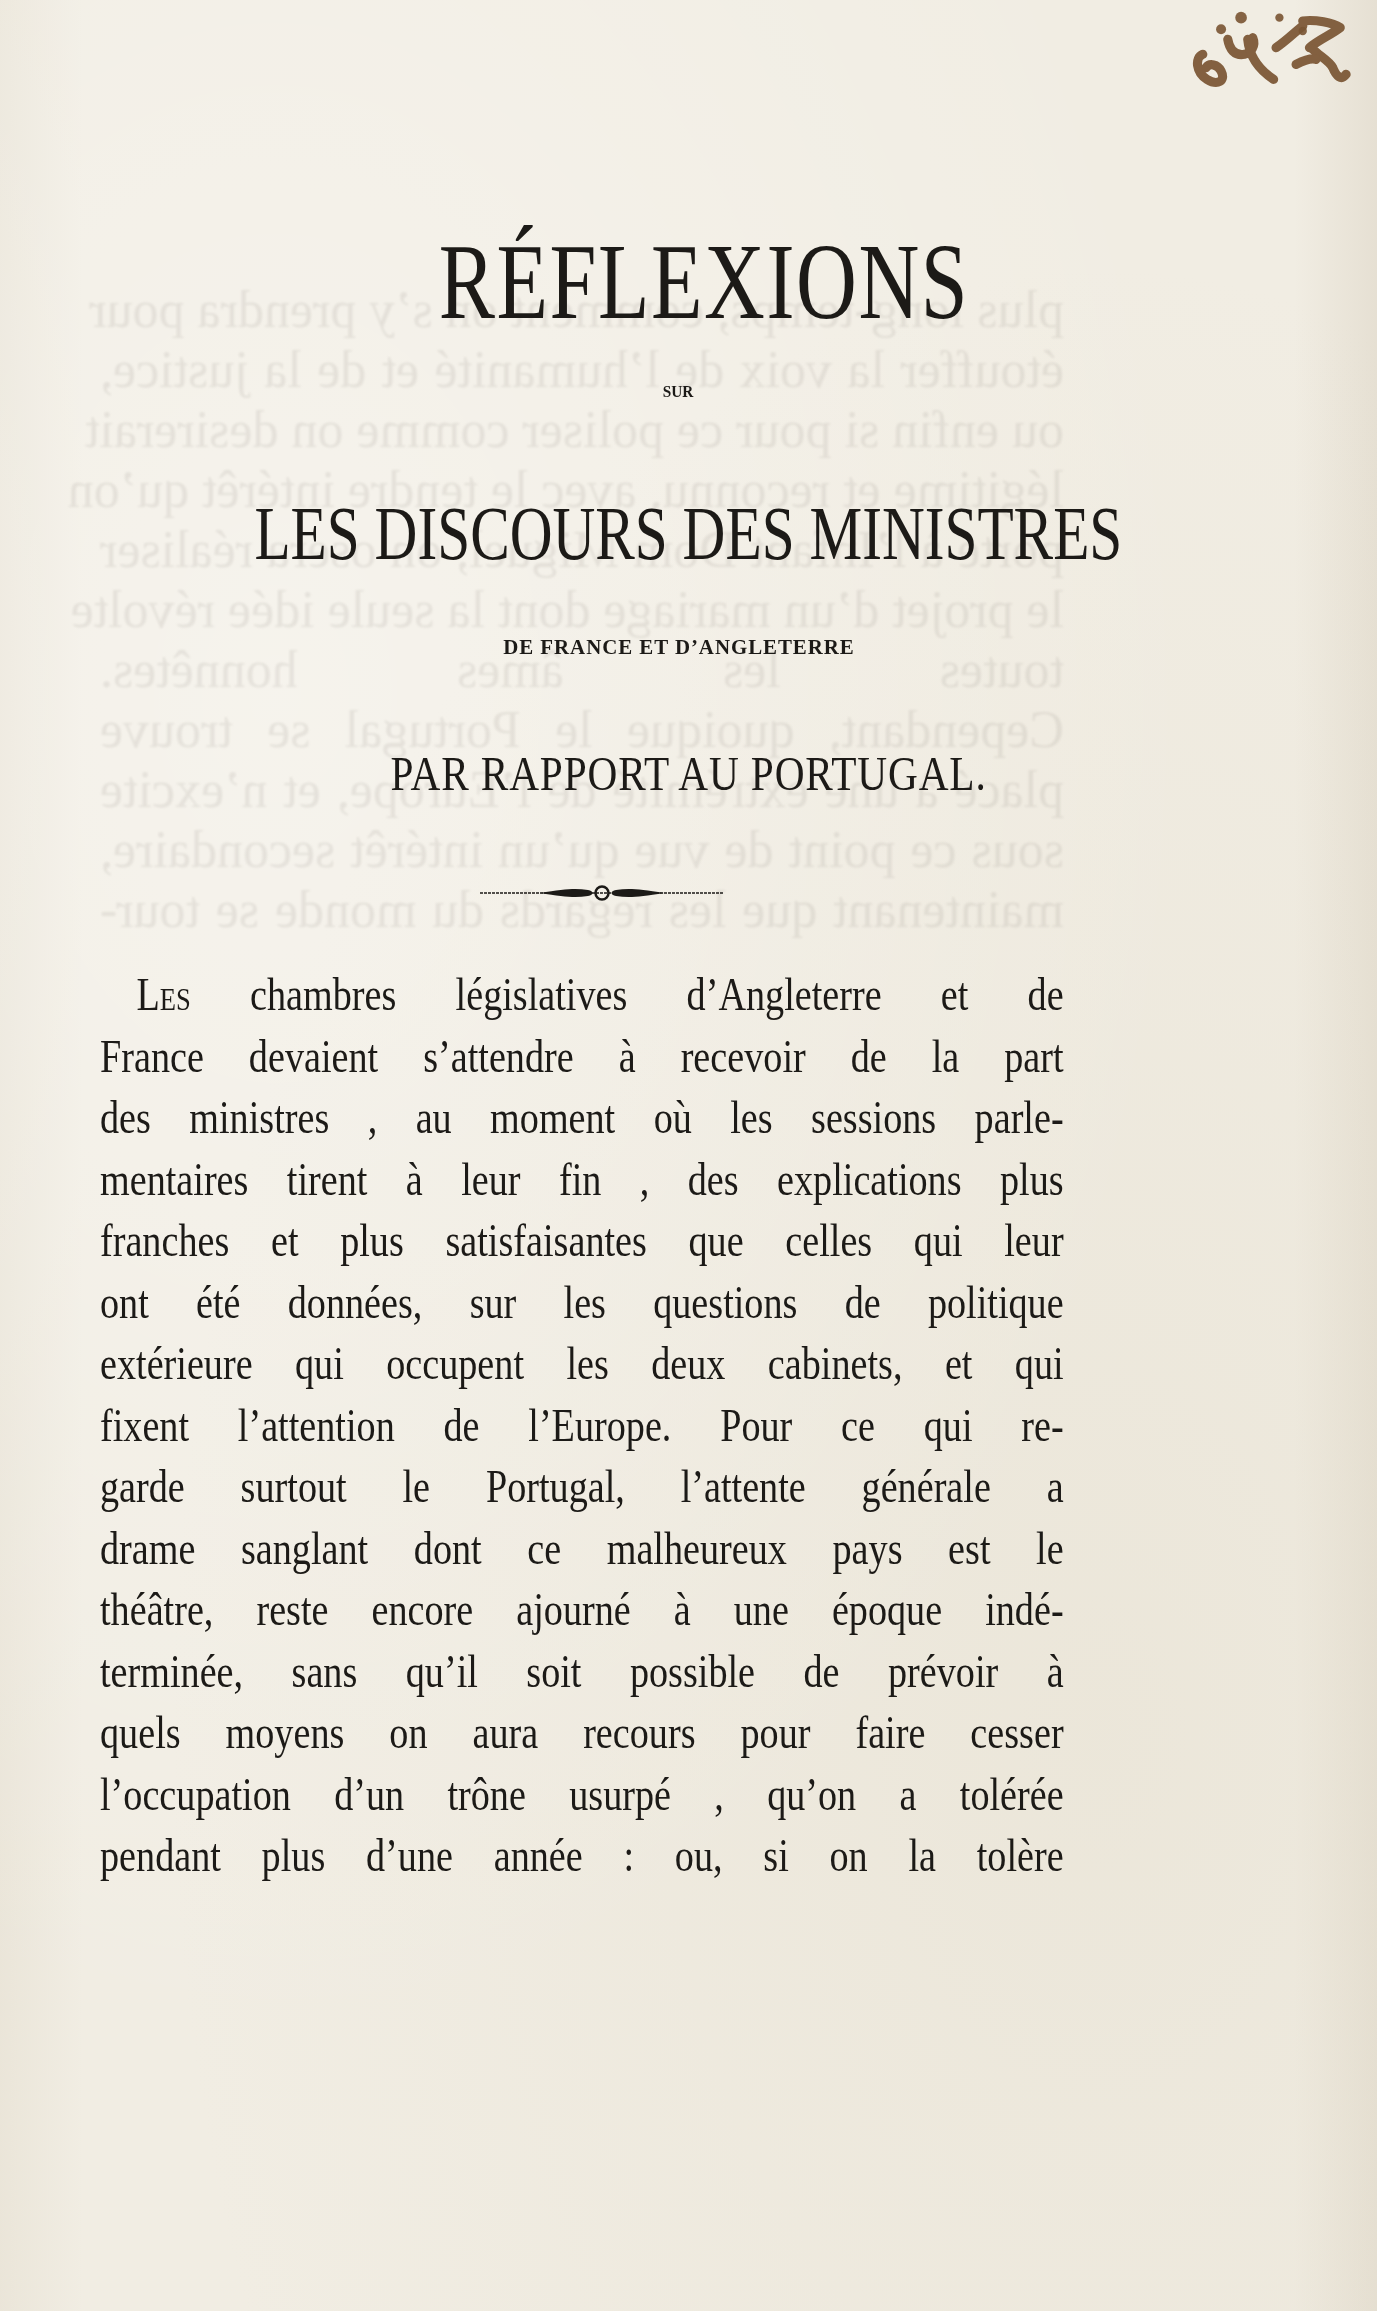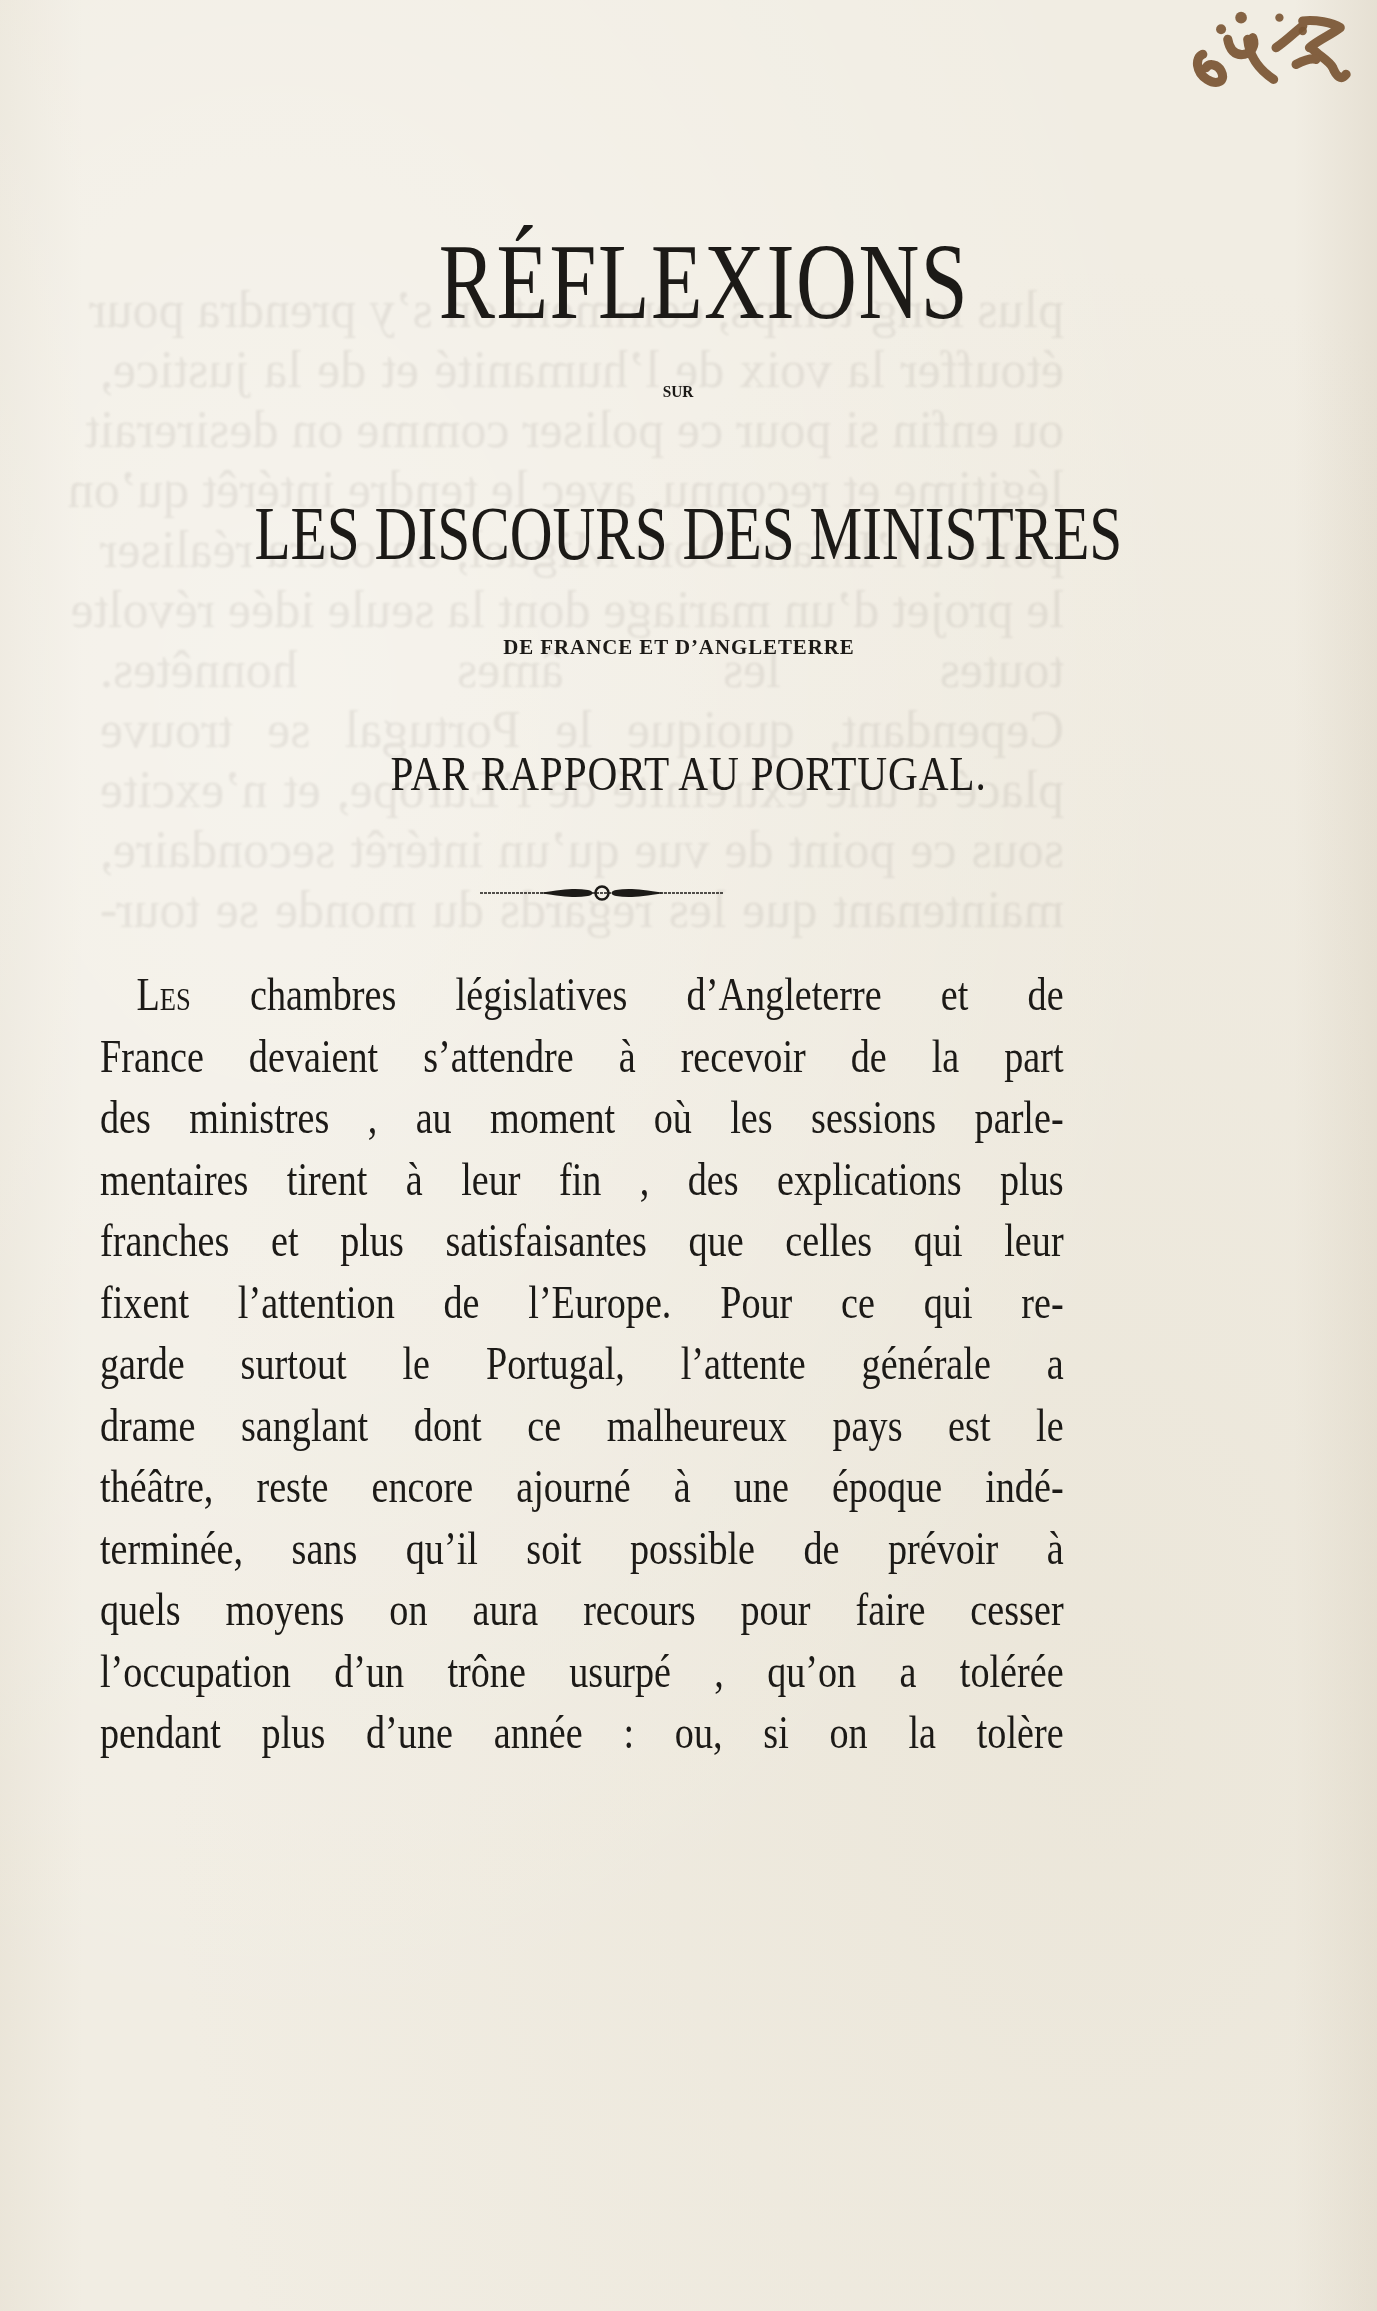--- a/index.html
+++ b/index.html
@@ -114,20 +114,22 @@
     <path d="M184 9 C159 5 149 4 136 6 C130 7 130 11 136 12 C149 14 159 13 184 9 Z" fill="#1c1a17"></path>
     <circle cx="122" cy="9" r="6.5" fill="none" stroke="#1c1a17" stroke-width="2.5"></circle>
   </svg>
 
   <div class="body-text">
     <span class="line"><span class="line-inner" style="padding-left:44px; width:1117px;"><span style="font-variant: small-caps;">Les</span> <span>chambres législatives d’Angleterre et de</span></span></span>
     <span class="line"><span class="line-inner">France devaient s’attendre à recevoir de la part</span></span>
     <span class="line"><span class="line-inner">des ministres , au moment où les sessions parle-</span></span>
     <span class="line"><span class="line-inner">mentaires tirent à leur fin , des explications plus</span></span>
     <span class="line"><span class="line-inner">franches et plus satisfaisantes que celles qui leur</span></span>
+    <span class="line"><span class="line-inner">ont été données, sur les questions de politique</span></span>
+    <span class="line"><span class="line-inner">extérieure qui occupent les deux cabinets, et qui</span></span>
     <span class="line"><span class="line-inner">fixent l’attention de l’Europe. Pour ce qui re-</span></span>
     <span class="line"><span class="line-inner">garde surtout le Portugal, l’attente générale a</span></span>
     <span class="line"><span class="line-inner">drame sanglant dont ce malheureux pays est le</span></span>
     <span class="line"><span class="line-inner">théâtre, reste encore ajourné à une époque indé-</span></span>
     <span class="line"><span class="line-inner">terminée, sans qu’il soit possible de prévoir à</span></span>
     <span class="line"><span class="line-inner">quels moyens on aura recours pour faire cesser</span></span>
     <span class="line"><span class="line-inner">l’occupation d’un trône usurpé , qu’on a tolérée</span></span>
     <span class="line"><span class="line-inner">pendant plus d’une année : ou, si on la tolère</span></span>
   </div>
 

